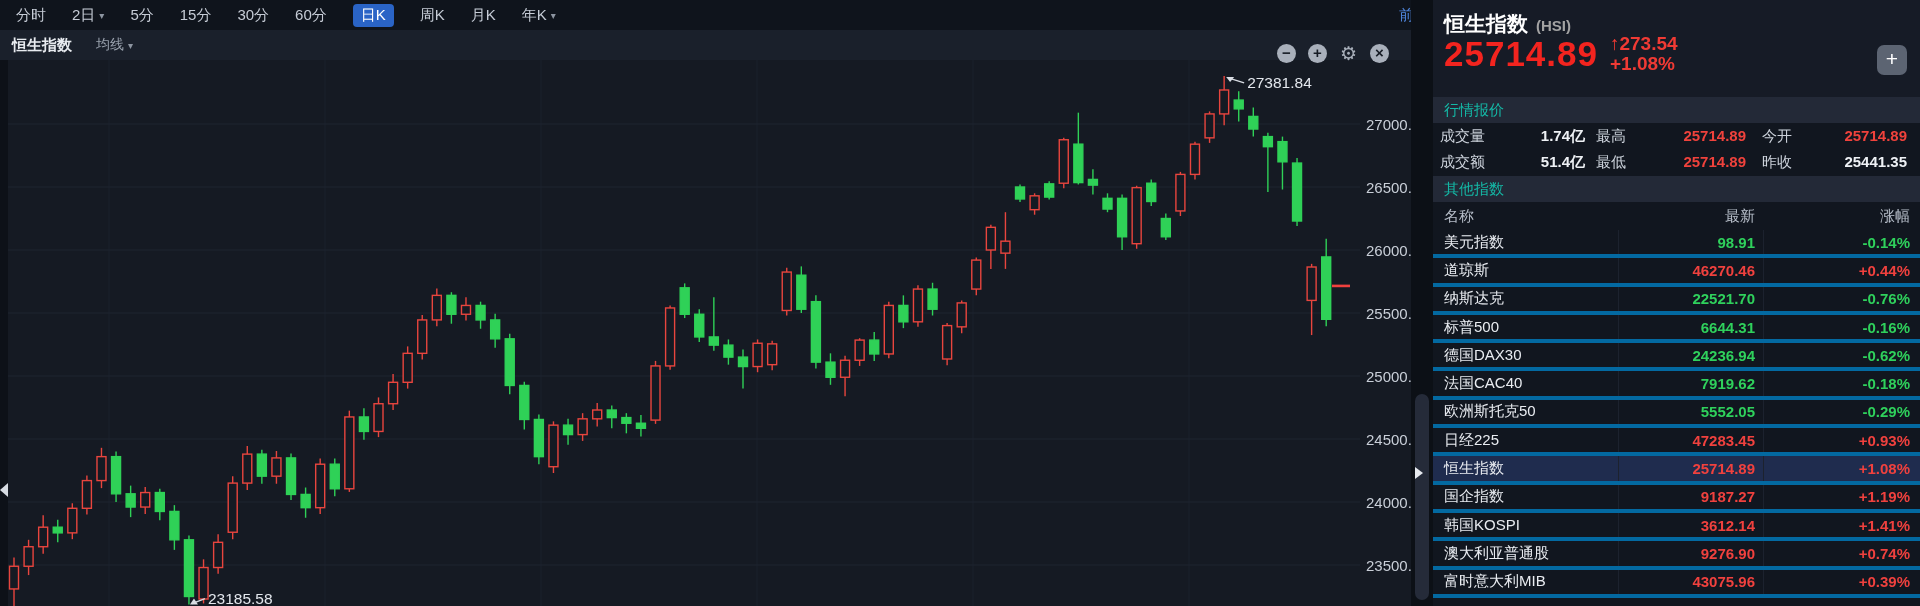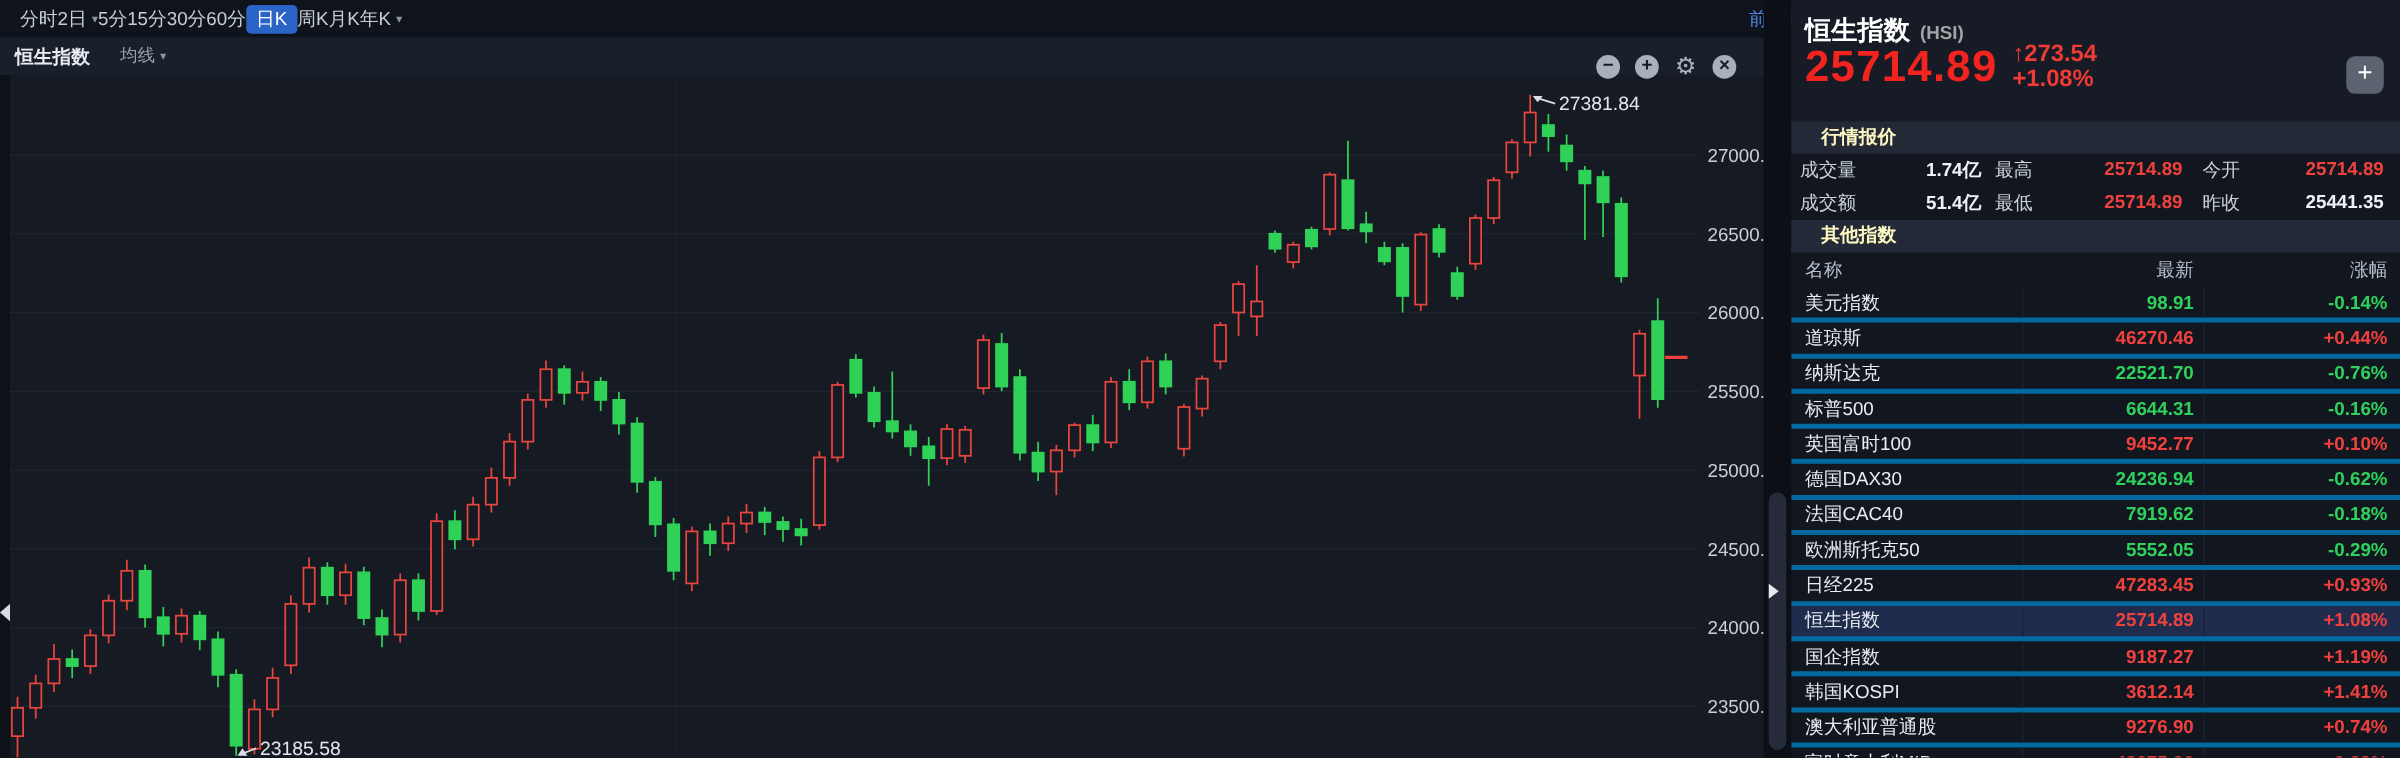--- a/index.html
+++ b/index.html
@@ -2,21 +2,21 @@
 <html><head>
 <meta charset="utf-8">
 <style>
   * { margin:0; padding:0; box-sizing:border-box; }
   html,body { width:1920px; height:606px; overflow:hidden; background:#0f141c;
     font-family:"Liberation Sans","DejaVu Sans",sans-serif; }
 
   
   #topbar { position:absolute; left:0; top:0; width:1637px; height:30px;
     background:#0f141c; display:flex; align-items:center; padding:0 14px 0 16px;
-    font-size:15px; color:#c6ccd6; white-space:nowrap; }
+    gap:26px; font-size:15px; color:#c6ccd6; white-space:nowrap; }
   .tb-item { display:flex; align-items:center; gap:4px; cursor:pointer; }
   .tb-item.active { background:#2a64c6; color:#fff; padding:2px 8px; border-radius:4px; }
   .caret { font-size:10px; color:#8d95a1; }
   #tb-right { margin-left:auto; display:flex; align-items:flex-start; gap:20px; }
   .fq { color:#4e84da; }
   .tb-icon svg { display:block; }
 
   
   #chart-header { position:absolute; left:0; top:30px; width:1411px; height:30px;
     background:#1a202b; display:flex; align-items:center; padding-left:12px;
@@ -47,21 +47,21 @@
   #p-header { position:absolute; left:0; top:0; width:100%; height:97px; background:#161b26; }
   #p-title-row { position:absolute; left:11px; top:10px; display:flex; align-items:baseline; gap:8px; }
   #p-title { font-size:21px; font-weight:bold; color:#fff; }
   #p-code { font-size:15px; font-weight:bold; color:#a3a3a3; }
   #p-price-row { position:absolute; left:11px; top:34px; display:flex; align-items:flex-start; gap:12px; }
   #p-price { font-size:35px; font-weight:bold; color:#f3241f; letter-spacing:1px; }
   .p-chg { color:#f03a34; font-size:19px; font-weight:bold; line-height:20px; }
   #p-add { position:absolute; right:13px; top:45px; width:30px; height:30px; background:#5c6472;
     border-radius:7px; color:#fff; font-size:21px; text-align:center; line-height:28px; cursor:pointer; }
   .section-bar { position:absolute; left:0; width:100%; height:26px; background:#232937;
-    color:#fef9c3; line-height:26px; padding-left:24px;font-weight:bold; }
+    color:#14b8a6; line-height:26px; padding-left:11px; }
   #quotes { position:absolute; left:0; top:123px; width:100%; height:53px; }
   .q-row { display:flex; height:26px; align-items:center; padding-left:7px; }
   .q-pair { display:flex; justify-content:space-between; }
   .q-pair.g1 { width:145px; }
   .q-pair.g2 { width:150px; margin-left:11px; }
   .q-pair.g3 { width:145px; margin-left:16px; }
   .q-label { color:#ccd2db; }
   .q-val { font-weight:bold; color:#eef1f5; }
   .q-val.red { color:#f0423c; }
   #thead { position:absolute; left:0; top:202px; width:100%; height:28px; display:flex;
@@ -454,25 +454,20 @@
         <span class="c-name">纳斯达克</span>
         <span class="c-val down">22521.70</span>
         <span class="c-chg down">-0.76%</span>
       </div>
       <div class="t-row">
         <span class="c-name">标普500</span>
         <span class="c-val down">6644.31</span>
         <span class="c-chg down">-0.16%</span>
       </div>
       <div class="t-row">
-        <span class="c-name">英国富时100</span>
-        <span class="c-val up">9452.77</span>
-        <span class="c-chg up">+0.10%</span>
-      </div>
-      <div class="t-row">
         <span class="c-name">德国DAX30</span>
         <span class="c-val down">24236.94</span>
         <span class="c-chg down">-0.62%</span>
       </div>
       <div class="t-row">
         <span class="c-name">法国CAC40</span>
         <span class="c-val down">7919.62</span>
         <span class="c-chg down">-0.18%</span>
       </div>
       <div class="t-row">

